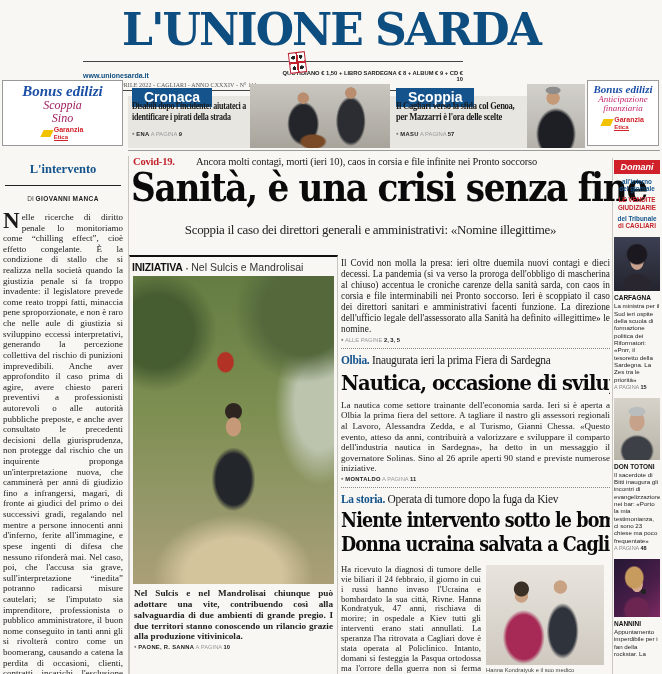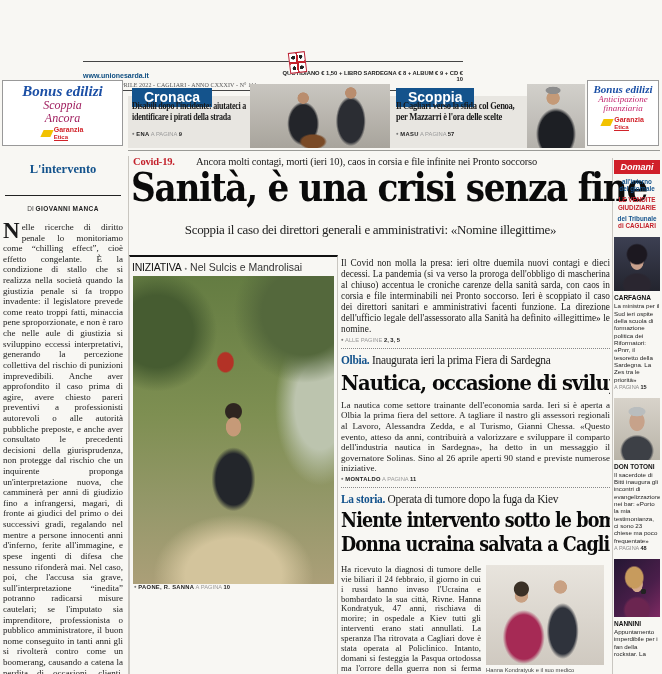--- a/index.html
+++ b/index.html
@@ -64,42 +64,42 @@
     radial-gradient(circle 7px at 45% 22%, #c49a78 90%, transparent),
     radial-gradient(ellipse 20px 26px at 50% 78%, #1d1f24 85%, transparent),
     linear-gradient(180deg,#d2d0cb,#b5b2ac);}
 
   
   .v-rule{width:1px;background:#c9c6c0;}
   .dotrule{border-top:1px dotted #888;margin:5px 0 4px;}
 
   
   .opinion{left:0;top:162px;width:126px;height:512px;overflow:hidden;text-align:center;}
-  .op-section{font-size:12.5px;font-weight:bold;color:#14538c;padding-bottom:18px;
+  .op-section{font-size:12.5px;font-weight:bold;color:#14538c;padding-bottom:8px;
               border-bottom:1.5px solid #222;width:116px;margin:0 auto;}
   .op-title{margin-top:11px;font-size:12.5px;letter-spacing:-.2px;line-height:1.25;color:#111;}
   .op-byline{margin-top:9px;font-family:"Liberation Sans",sans-serif;font-size:6.5px;color:#444;}
   .op-byline .nm{font-weight:bold;color:#222;letter-spacing:.4px;}
   .op-body{margin-top:10px;text-align:justify;font-size:9px;line-height:1.18;padding:0 3px;}
   .dropcap{float:left;font-size:23px;line-height:18px;font-weight:bold;padding-right:2px;}
 
   
   .lead-kicker{left:133px;top:156px;width:477px;white-space:nowrap;overflow:hidden;
                font-size:10.5px;letter-spacing:-.2px;font-weight:bold;}
   .lead-kicker .kl{color:#c3212b;}
   .lead-headline{left:131px;top:166px;width:479px;font-size:39px;font-weight:bold;color:#0a0a0a;
                  letter-spacing:-1.5px;white-space:nowrap;transform:scaleX(.88);transform-origin:left top;
                  font-family:"DejaVu Serif",serif;line-height:1.1;}
   .lead-subhead{left:131px;top:222px;width:479px;text-align:center;font-size:13px;letter-spacing:-.3px;color:#222;}
 
   
   .feature{left:129px;top:255px;width:209px;height:419px;border-top:2px solid #111;
            border-left:1px solid #c9c6c0;border-right:1px solid #c9c6c0;box-sizing:border-box;overflow:hidden;}
   .feature-kicker{font-family:"Liberation Sans",sans-serif;font-size:10.5px;color:#333;margin:4px 2px 3px;}
-  .feature-kicker .fk{font-weight:normal;color:#111;letter-spacing:-.2px;}
+  .feature-kicker .fk{font-weight:bold;color:#111;letter-spacing:-.2px;}
   .ph-vineyard{position:relative;width:201px;height:308px;margin:0 auto;background-image:
     radial-gradient(ellipse 22px 32px at 50% 66%, #23262b 80%, transparent),
     radial-gradient(ellipse 8px 10px at 50% 49%, #c69a78 90%, transparent),
     radial-gradient(circle 9px at 50% 44%, #2e2520 88%, transparent),
     radial-gradient(ellipse 9px 11px at 46% 28%, #b33226 85%, transparent),
     radial-gradient(ellipse 80px 60px at 50% 97%, #d3c49c 60%, transparent),
     radial-gradient(circle 60px at 12% 18%, #465c31 60%, transparent),
     radial-gradient(circle 70px at 85% 12%, #54683c 60%, transparent),
     radial-gradient(ellipse 45px 80px at 93% 42%, #bcc4ae 55%, transparent),
     linear-gradient(180deg,#647c42,#7e8f52 45%,#95986a 75%,#ab9f78);}
@@ -160,33 +160,34 @@
     radial-gradient(ellipse 6px 8px at 50% 44%, #d4a88c 90%, transparent),
     radial-gradient(circle 3px at 64% 56%, #222 90%, transparent),
     radial-gradient(ellipse 14px 14px at 50% 88%, #6b2550 82%, transparent),
     linear-gradient(135deg,#241733,#4a1e4a 60%,#7e2a62);}
 </style>
 </head>
 <body>
 
 <div class="page">
 
+  <div class="abs masthead">L'UNIONE SARDA</div>
   <div class="abs flag-icon"></div>
   <div class="abs info-strip">
     <div>
       <div><a class="site" href="#">www.unionesarda.it</a></div>
       <div class="issue">SABATO 23 APRILE 2022 - CAGLIARI - ANNO CXXXIV - N° 111</div>
     </div>
     <div class="price">QUOTIDIANO € 1,50 + LIBRO SARDEGNA € 8 + ALBUM € 9 + CD € 10</div>
   </div>
 
   <div class="abs ad ad-left">
     <div class="ad-title">Bonus edilizi</div>
     <div class="ad-sub">Scoppia</div>
-    <div class="ad-sub">Ancora</div>
+    <div class="ad-sub">Sino</div>
     <div class="brand">
       <span class="brand-swoosh"></span>
       <span class="brand-txt"><span>Garanzia</span><br><span class="b2">Etica</span></span>
     </div>
   </div>
 
   <div class="abs ad ad-right">
     <div class="ad-title">Bonus edilizi</div>
     <div class="ad-sub">Anticipazione</div>
     <div class="ad-sub">finanziaria</div>
@@ -244,20 +245,21 @@
   <div class="abs lead-headline">Sanità, è una crisi senza fine</div>
   <div class="abs lead-subhead">Scoppia il caso dei direttori generali e amministrativi: «Nomine illegittime»</div>
 
   <div class="abs feature">
     <div class="feature-kicker">
       <span class="fk">INIZIATIVA</span>
       <span class="bl-dot">●</span>
       <span>Nel Sulcis e Mandrolisai</span>
     </div>
     <div class="ph-vineyard"></div>
+    <div class="feature-body">Nel Sulcis e nel Mandrolisai chiunque può adottare una vite, contribuendo così alla salvaguardia di due ambienti di grande pregio. I due territori stanno conoscendo un rilancio grazie alla produzione vitivinicola.</div>
     <div class="byline feature-byline">
       <span class="bl-dot">●</span>
       <span class="bl-name">PAONE, R. SANNA</span>
       <span>A PAGINA</span>
       <span class="bl-num">10</span>
     </div>
   </div>
 
   <div class="abs stories">
 

